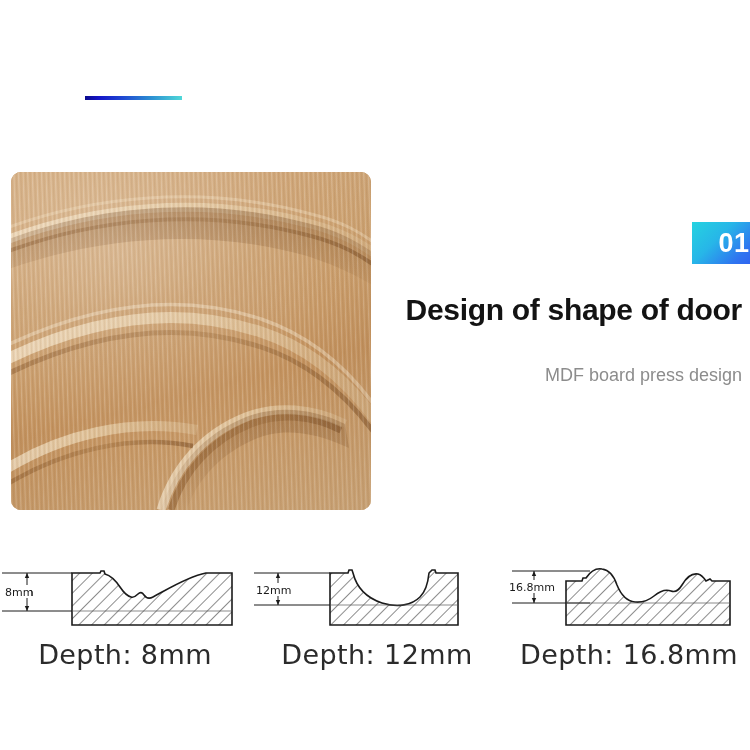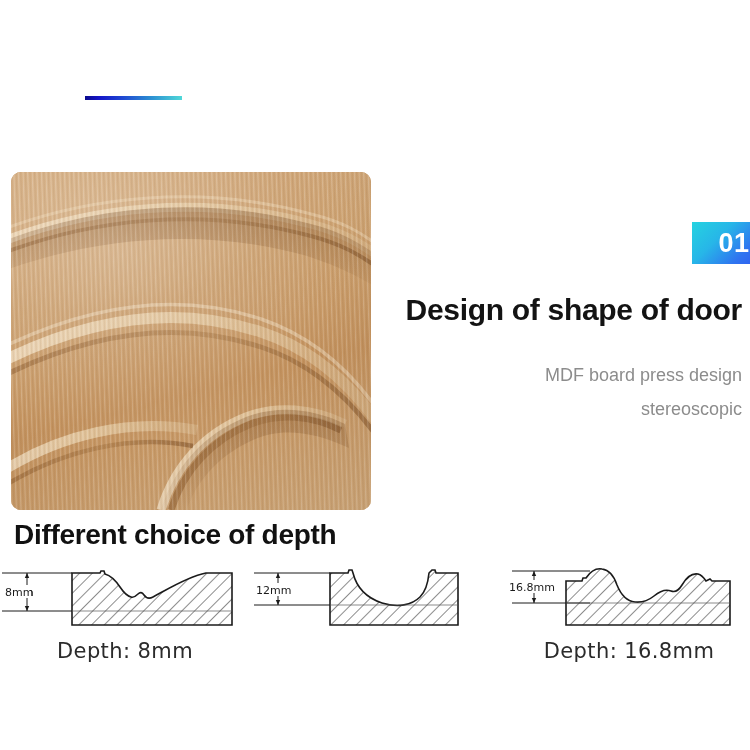--- a/index.html
+++ b/index.html
@@ -145,21 +145,21 @@
     position: absolute;
     left: 0;
     top: 0;
   }
   .depth-label {
     position: absolute;
     top: 76px;
     left: 0;
     width: 250px;
     text-align: center;
-    font-size: 21px;
+    font-size: 27px;
     color: #2b2b2b;
     font-family: "DejaVu Sans", sans-serif;
     letter-spacing: 0.4px;
   }
 </style>
 </head>
 <body>
 
 <div class="page">
 
@@ -207,24 +207,22 @@
     <div class="wood-layer wood-fine"></div>
     <div class="wood-layer wood-vignette"></div>
   </div>
 
   <div class="badge-01">01</div>
 
   <div class="info-title">Design of shape of door</div>
 
   <div class="info-sub">
     <div>MDF board press design</div>
-    <div>stereoscopic</div>
   </div>
 
-  <div class="depth-heading">Different choice of depth</div>
 
   <div class="depth-row">
 
     <div class="depth-item i0">
       <svg class="depth-svg" width="250" height="76" viewBox="0 0 250 76">
         <defs>
           <pattern id="hatchA" width="9" height="9" patternTransform="rotate(45)" patternUnits="userSpaceOnUse">
             <line x1="0" y1="0" x2="0" y2="9" stroke="#1b1b1b" stroke-width="1"></line>
           </pattern>
         </defs>
@@ -273,20 +271,21 @@
         <path d="M 78,10
                  L 96,10 L 97,7 L 100,7 L 101,10
                  C 104,22 112,34 130,40
                  C 146,45 160,42 168,34
                  C 173,29 176,20 177,10
                  L 180,7 L 183,7 L 184,10
                  L 206,10
                  L 206,62 L 78,62 Z" fill="url(#hatchB)" stroke="#1b1b1b" stroke-width="1.6"></path>
         <line x1="78" y1="42" x2="206" y2="42" stroke="#5a5a5a" stroke-width="0.7"></line>
       </svg>
+      <div class="depth-label">Depth: 12mm</div>
     </div>
 
     <div class="depth-item i2">
       <svg class="depth-svg" width="250" height="76" viewBox="0 0 250 76">
         <defs>
           <pattern id="hatchC" width="9" height="9" patternTransform="rotate(45)" patternUnits="userSpaceOnUse">
             <line x1="0" y1="0" x2="0" y2="9" stroke="#1b1b1b" stroke-width="1"></line>
           </pattern>
         </defs>
         <line x1="8" y1="8" x2="86" y2="8" stroke="#1b1b1b" stroke-width="1"></line>

